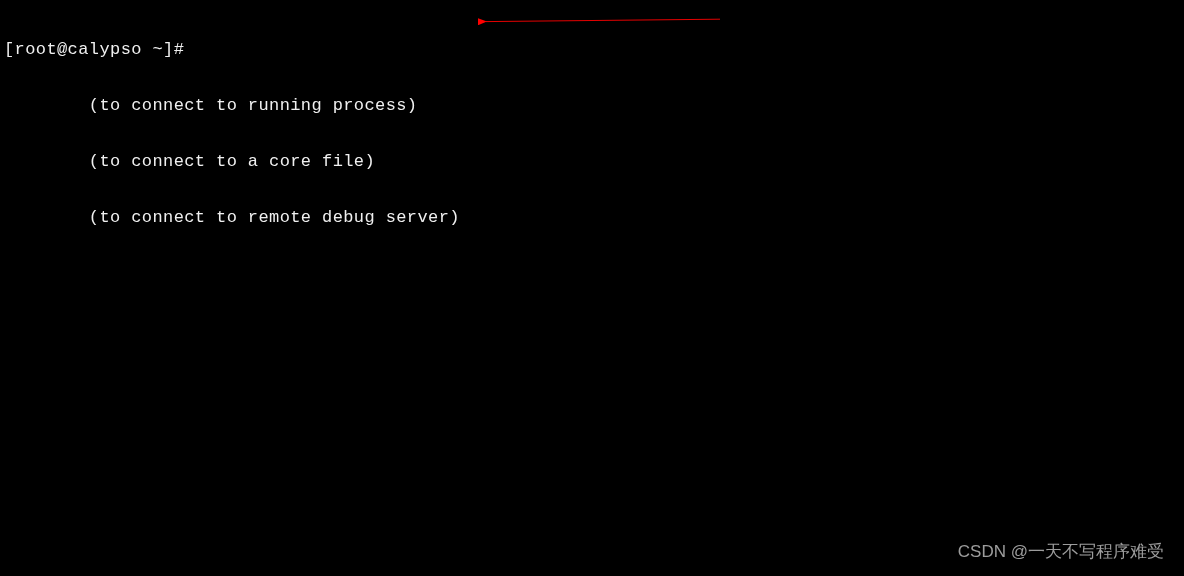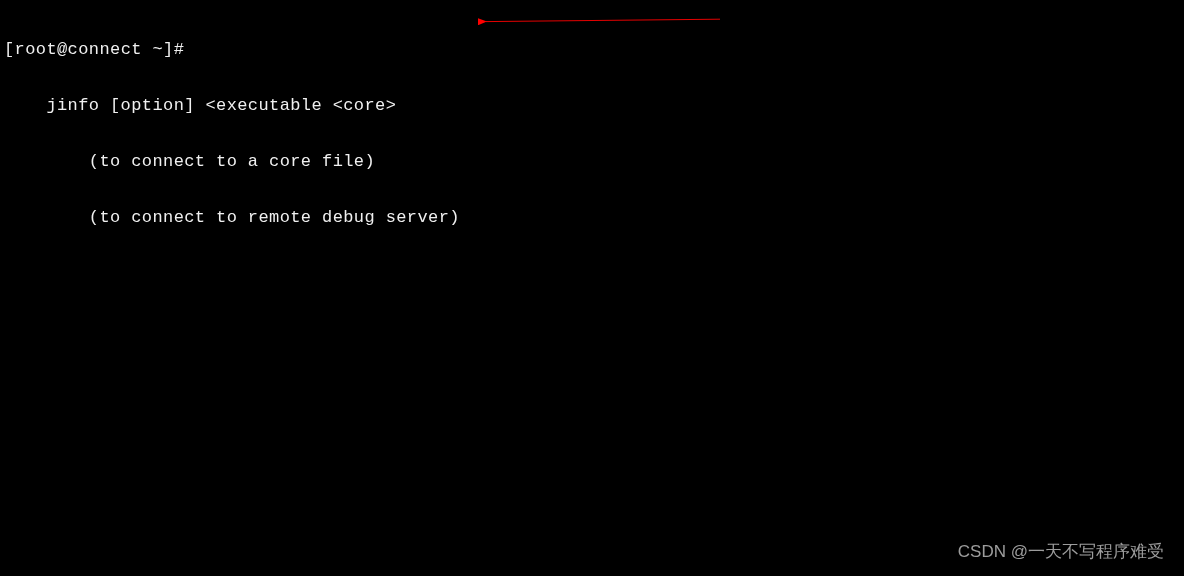--- a/index.html
+++ b/index.html
@@ -44,22 +44,22 @@
       font-size: 17px;
       opacity: 0.75;
       letter-spacing: 0;
       margin-top: 20px;
     }
   </style>
 </head>
 <body>
 
 <div class="terminal">
-<div class="prompt-line"><span>[</span><span>root@connect ~</span><span>]# </span></div>
-<div>    jinfo [option] &lt;executable &lt;core&gt;</div>
+<div class="prompt-line"><span>[</span><span>root@calypso ~</span><span>]# </span></div>
+<div>        (to connect to running process)</div>
 <div>        (to connect to a core file)</div>
 <div>        (to connect to remote debug server)</div>
 <div>&nbsp;</div>
 
 
 
 
 
 
 

